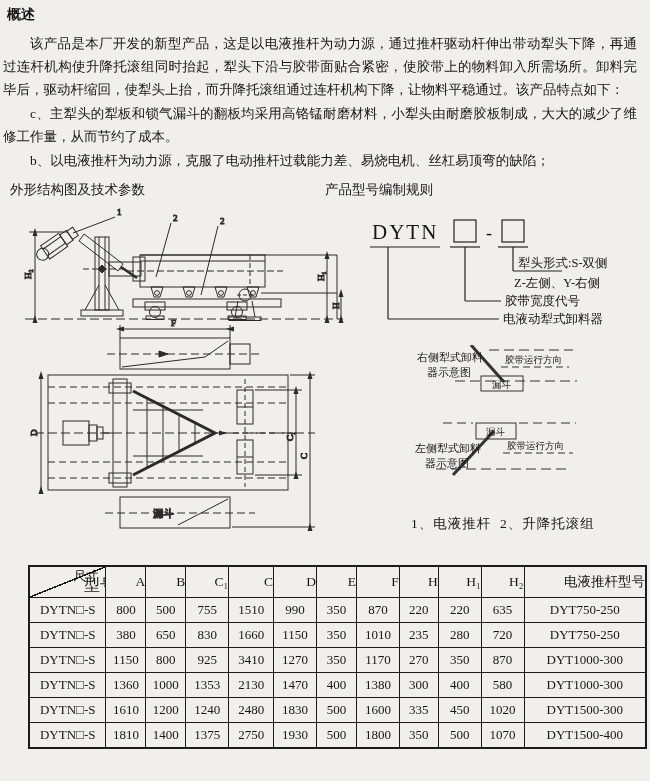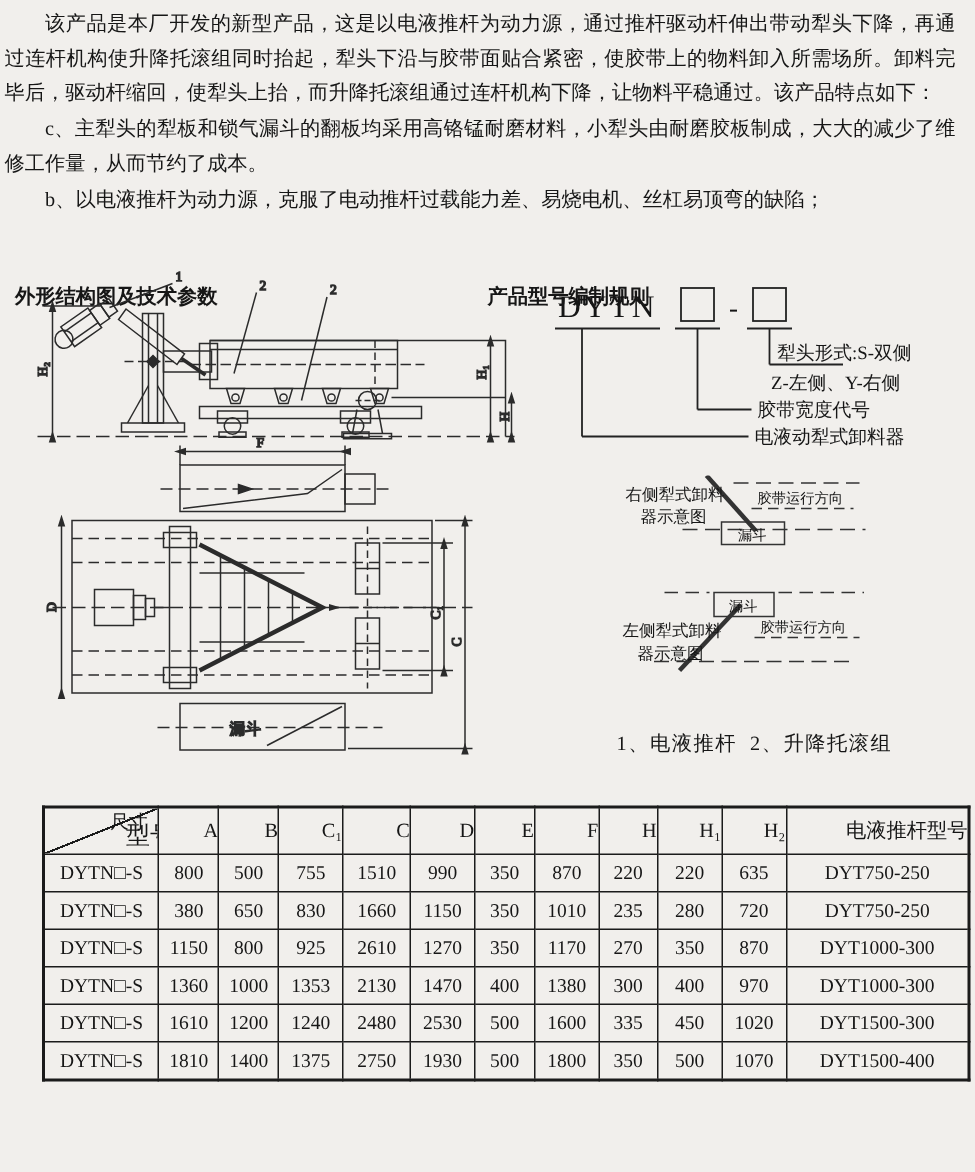--- a/index.html
+++ b/index.html
@@ -19,21 +19,21 @@
     font-weight:bold;font-size:14px;margin:2px 0 8px 4px;
   }
   .para{
     font-size:13.5px;line-height:23px;text-align:justify;
     margin:0 10px 1px 0;text-indent:2em;
   }
   .sec-heads{position:relative;height:22px;margin-top:9px;}
   .sec-head{
     position:absolute;top:0;
     font-family:"Liberation Sans","DejaVu Sans",sans-serif;
-    font-weight:bold;font-size:13.5px;margin-top:36px;
+    font-weight:normal;font-size:13.5px;
   }
   .sec-head.left{left:7px;}
   .sec-head.right{left:322px;}
 
   
   .figures{position:relative;height:352px;margin-top:2px;}
   .fig-abs{position:absolute;}
   .legend{
     position:absolute;left:408px;top:310px;
     font-size:13.5px;letter-spacing:1px;white-space:pre;
@@ -62,20 +62,21 @@
       transparent calc(50% + 0.7px));
   }
   .corner .t{position:absolute;top:1px;right:7px;font-size:12.5px;}
   .corner .b{position:absolute;bottom:1px;left:6px;font-size:16px;margin-left:48px;}
 </style>
 </head>
 <body>
 
 <div class="page">
 
+  <div class="h-main">概述</div>
   <p class="para">该产品是本厂开发的新型产品，这是以电液推杆为动力源，通过推杆驱动杆伸出带动犁头下降，再通过连杆机构使升降托滚组同时抬起，犁头下沿与胶带面贴合紧密，使胶带上的物料卸入所需场所。卸料完毕后，驱动杆缩回，使犁头上抬，而升降托滚组通过连杆机构下降，让物料平稳通过。该产品特点如下：</p>
   <p class="para">c、主犁头的犁板和锁气漏斗的翻板均采用高铬锰耐磨材料，小犁头由耐磨胶板制成，大大的减少了维修工作量，从而节约了成本。</p>
   <p class="para">b、以电液推杆为动力源，克服了电动推杆过载能力差、易烧电机、丝杠易顶弯的缺陷；</p>
 
   <div class="sec-heads">
     <span class="sec-head left">外形结构图及技术参数</span>
     <span class="sec-head right">产品型号编制规则</span>
   </div>
 
   <div class="figures">
@@ -373,50 +374,50 @@
           <td>235</td>
           <td>280</td>
           <td>720</td>
           <td>DYT750-250</td>
         </tr>
         <tr>
           <td>DYTN□-S</td>
           <td>1150</td>
           <td>800</td>
           <td>925</td>
-          <td>2610</td>
+          <td>3410</td>
           <td>1270</td>
           <td>350</td>
           <td>1170</td>
           <td>270</td>
           <td>350</td>
           <td>870</td>
           <td>DYT1000-300</td>
         </tr>
         <tr>
           <td>DYTN□-S</td>
           <td>1360</td>
           <td>1000</td>
           <td>1353</td>
           <td>2130</td>
           <td>1470</td>
           <td>400</td>
           <td>1380</td>
           <td>300</td>
           <td>400</td>
-          <td>970</td>
+          <td>580</td>
           <td>DYT1000-300</td>
         </tr>
         <tr>
           <td>DYTN□-S</td>
           <td>1610</td>
           <td>1200</td>
           <td>1240</td>
           <td>2480</td>
-          <td>2530</td>
+          <td>1830</td>
           <td>500</td>
           <td>1600</td>
           <td>335</td>
           <td>450</td>
           <td>1020</td>
           <td>DYT1500-300</td>
         </tr>
         <tr>
           <td>DYTN□-S</td>
           <td>1810</td>

